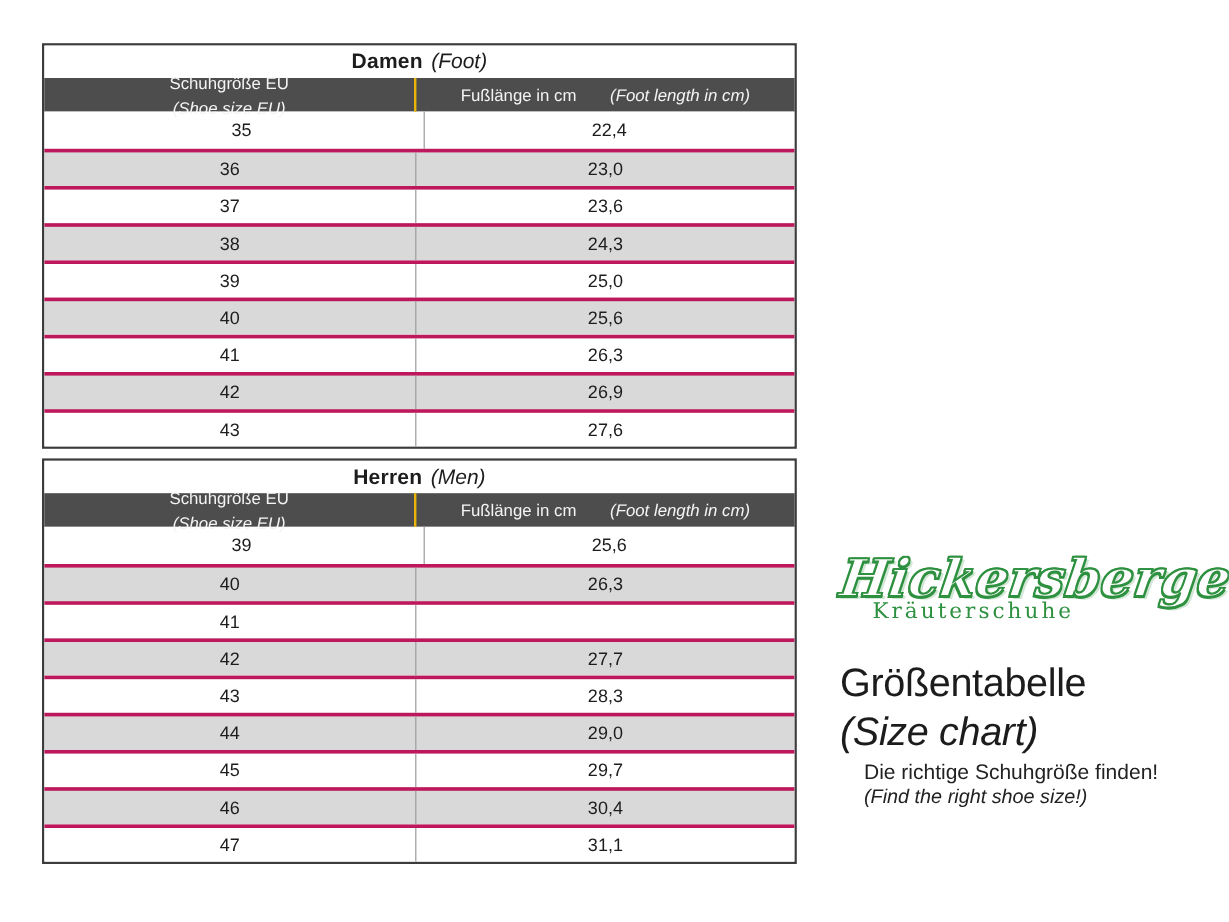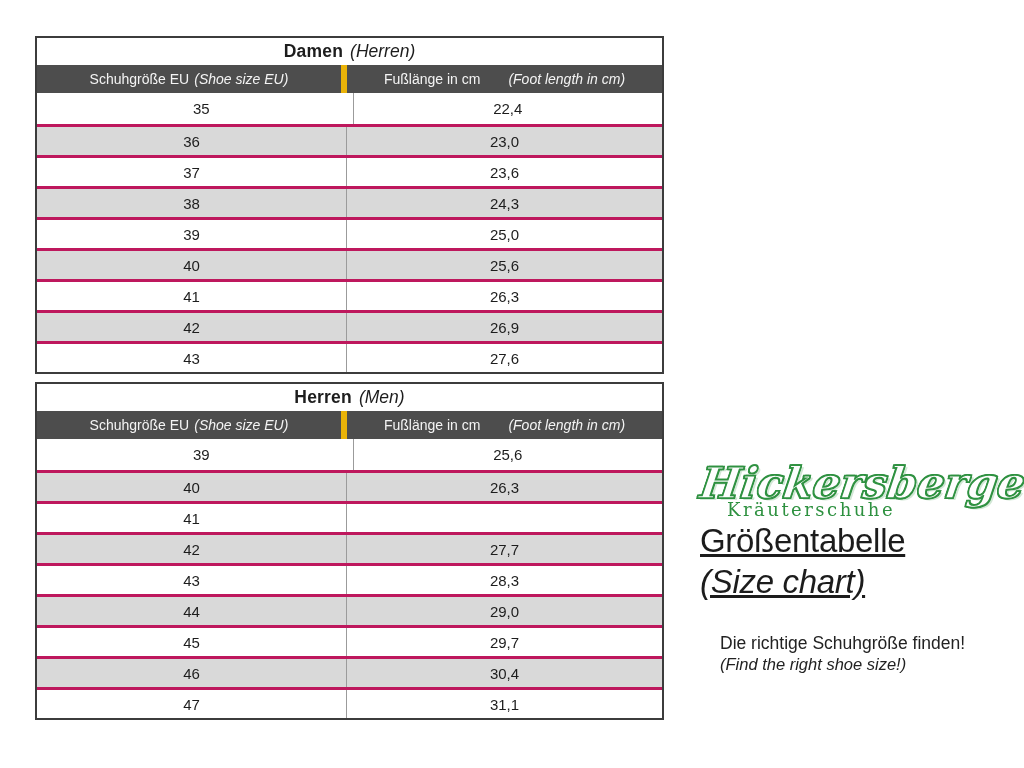--- a/index.html
+++ b/index.html
@@ -14,21 +14,21 @@
   .size-table.men   { top:382px; }
 
   .t-title { height:27px; display:flex; align-items:center; justify-content:center;
              gap:7px; font-size:17.5px; background:#fff; }
   .t-title .b  { font-weight:bold; letter-spacing:.2px; }
   .t-title .it { font-style:italic; }
 
   .t-head { height:28px; background:var(--header-bg,#4d4d4d); color:#f4f4f4;
             display:flex; font-size:14px; }
   .t-head .cell { display:flex; align-items:center; justify-content:center; gap:5px; }
-  .t-head .c1 { width:49.6%; border-right:6px solid #eab308; }
+  .t-head .c1 { width:49.6%; border-right:2px solid #eab308;flex-direction:column; }
   .t-head .c2 { width:50.4%;gap:28px; }
   .t-head .it { font-style:italic; }
 
   .t-body .row { height:31px; display:flex; font-size:15px;
                  border-top:3px solid #be185d; background:#fff; }
   .t-body .row:first-child { border-top:none;padding-left:13px; }
   .t-body .row.alt { background:var(--row-alt,#d9d9d9); }
   .t-body .cell { display:flex; align-items:center; justify-content:center; }
   .t-body .cell.c1 { width:49.6%; border-right:1px solid #9b9b9b; }
   .t-body .cell.c2 { width:50.4%; }
@@ -38,37 +38,37 @@
   .logo-script { font-family:"DejaVu Serif", serif; font-style:italic; font-weight:bold;
                  font-size:43px; line-height:1.1; white-space:nowrap;
                  color:#fdfdfd; transform:skewX(-8deg); transform-origin:left bottom;
                  -webkit-text-stroke:1.5px var(--green,#2e9140);
                  text-shadow: 1px 1px 0 var(--green,#2e9140), -1px -1px 0 var(--green,#2e9140),
                               1px -1px 0 var(--green,#2e9140), -1px 1px 0 var(--green,#2e9140),
                               3px 2px 0 rgba(46,145,64,.22); }
   .logo-sub { font-family:"DejaVu Serif", serif; color:var(--green,#2e9140);
               font-size:18px; letter-spacing:2.5px; margin:-8px 0 0 30px; white-space:nowrap; }
 
-  .heading { position:absolute; left:700px; top:520px; line-height:41px; color:#1c1c1c;text-decoration:underline; }
+  .heading { position:absolute; left:700px; top:548px; line-height:41px; color:#1c1c1c; }
   .heading .de { font-size:33px; letter-spacing:-.3px; }
   .heading .en { font-size:33px; font-style:italic; letter-spacing:-.3px; }
 
   .note { position:absolute; left:700px; top:633px; line-height:21px; color:#222;margin-left:20px; }
   .note .de { font-size:17.5px; }
   .note .en { font-size:16.5px; font-style:italic; }
 </style>
 </head>
 <body>
 
 <div class="page">
 
   <section class="size-table women">
     <div class="t-title">
       <span class="b">Damen</span>
-      <span class="it">(Herren)</span>
+      <span class="it">(Foot)</span>
     </div>
     <div class="t-head">
       <div class="cell c1">
         <span>Schuhgröße EU</span>
         <span class="it">(Shoe size EU)</span>
       </div>
       <div class="cell c2">
         <span>Fußlänge in cm</span>
         <span class="it">(Foot length in cm)</span>
       </div>

